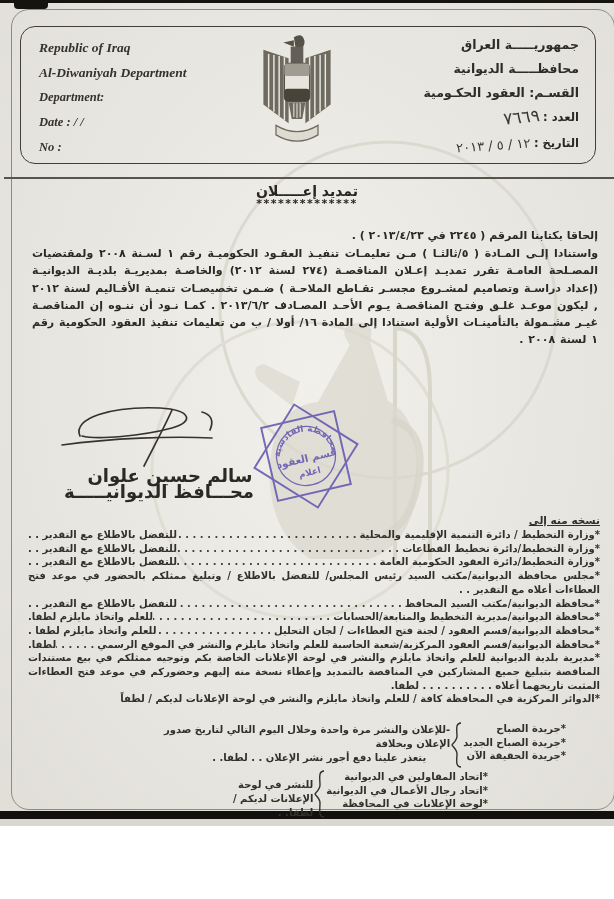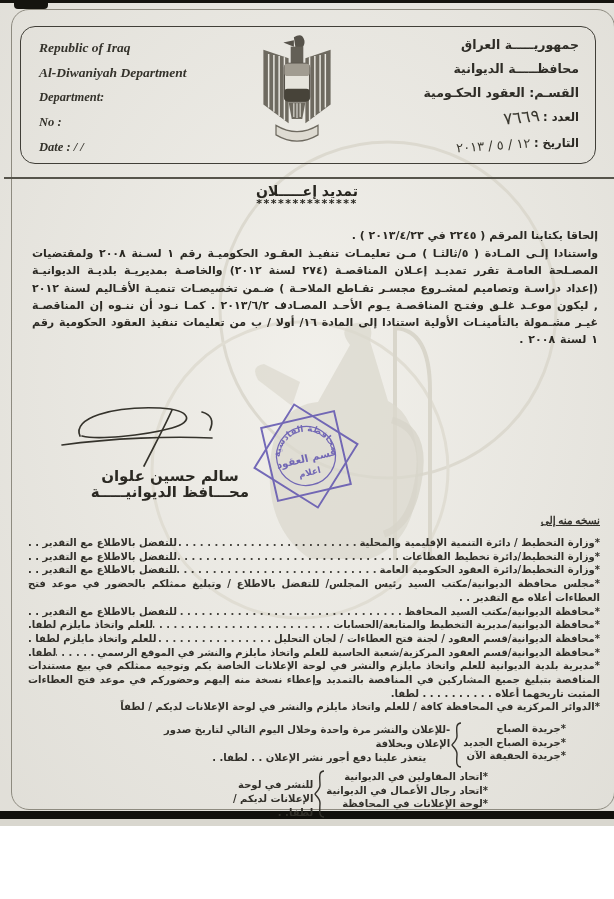--- a/index.html
+++ b/index.html
@@ -47,26 +47,26 @@
   .doc-title{font-size:14px;font-weight:bold;letter-spacing:.5px;color:#27251f;}
   .title-stars{font-size:11px;font-weight:bold;letter-spacing:1.5px;line-height:10px;color:#27251f;}
   
   .body-block{position:absolute;right:28px;left:32px;top:227px;direction:rtl;}
   .body-intro{font-size:11px;font-weight:bold;text-align:right;line-height:17px;}
   .body-par{font-size:11px;font-weight:bold;text-align:justify;line-height:17.3px;margin-top:1px;word-spacing:1px;}
   
   .watermark{position:absolute;left:0;top:0;width:614px;height:899px;pointer-events:none;}
   
   .sig-svg{position:absolute;left:52px;top:398px;width:205px;height:72px;}
-  .sig-text{position:absolute;left:86px;top:468px;width:168px;text-align:center;font-weight:bold;font-size:15px;line-height:16px;direction:rtl;white-space:nowrap;}
+  .sig-text{position:absolute;left:86px;top:468px;width:168px;text-align:center;font-weight:bold;font-size:18px;line-height:16px;direction:rtl;white-space:nowrap;}
   
   .stamp{position:absolute;left:247px;top:397px;width:118px;height:118px;transform:rotate(-13deg);opacity:.82;}
   
   .dist{position:absolute;right:26px;left:28px;top:514px;direction:rtl;font-size:10px;font-weight:bold;color:#32302a;}
-  .dist-heading{display:inline-block;text-decoration:underline;font-size:10.5px;margin-bottom:10px;font-family:Liberation Serif, serif;}
+  .dist-heading{display:inline-block;text-decoration:underline;font-size:10.5px;margin-bottom:2px;}
   .d-item{display:flex;direction:rtl;line-height:13.7px;align-items:baseline;}
   .d-item .itext{white-space:nowrap;}
   .d-item .dots{flex:1;overflow:hidden;white-space:nowrap;opacity:.9;padding:0 3px;}
   .d-item .ilabel{white-space:nowrap;}
   .d-wrap{line-height:13.7px;text-align:justify;}
   .d-last{line-height:13.7px;text-align:right;}
   
   .group{position:absolute;display:flex;direction:ltr;align-items:flex-start;font-size:10px;font-weight:bold;color:#32302a;}
   .group .note{direction:rtl;text-align:right;line-height:14px;}
   .group .glist{direction:rtl;text-align:right;line-height:13.5px;white-space:nowrap;}
@@ -101,22 +101,22 @@
     <path d="M392,420 q36,10 26,62 q-8,44 -34,52" fill="none" stroke="#d7d4c9" stroke-width="7" opacity="0.8"></path>
   </svg>
 
   <div class="page-border"></div>
 
   <div class="header-box">
     <div class="en-block">
       <div class="en-line">Republic of Iraq</div>
       <div class="en-line">Al-Diwaniyah Department</div>
       <div class="en-line small">Department:</div>
+      <div class="en-line small">Date :      /      /</div>
       <div class="en-line small">No :</div>
-      <div class="en-line small">Date :      /      /</div>
     </div>
 
     <svg class="emblem" viewBox="0 0 80 120">
       <path d="M8,16 L32,24 L32,86 L8,68 Z" fill="#6e6a60"></path>
       <g stroke="#e9e7e0" stroke-width="1.4">
         <line x1="13" y1="20" x2="13" y2="71"></line>
           <line x1="18" y1="21" x2="18" y2="75"></line>
         <line x1="23" y1="22" x2="23" y2="79"></line>
           <line x1="28" y1="23" x2="28" y2="83"></line>
       </g>

